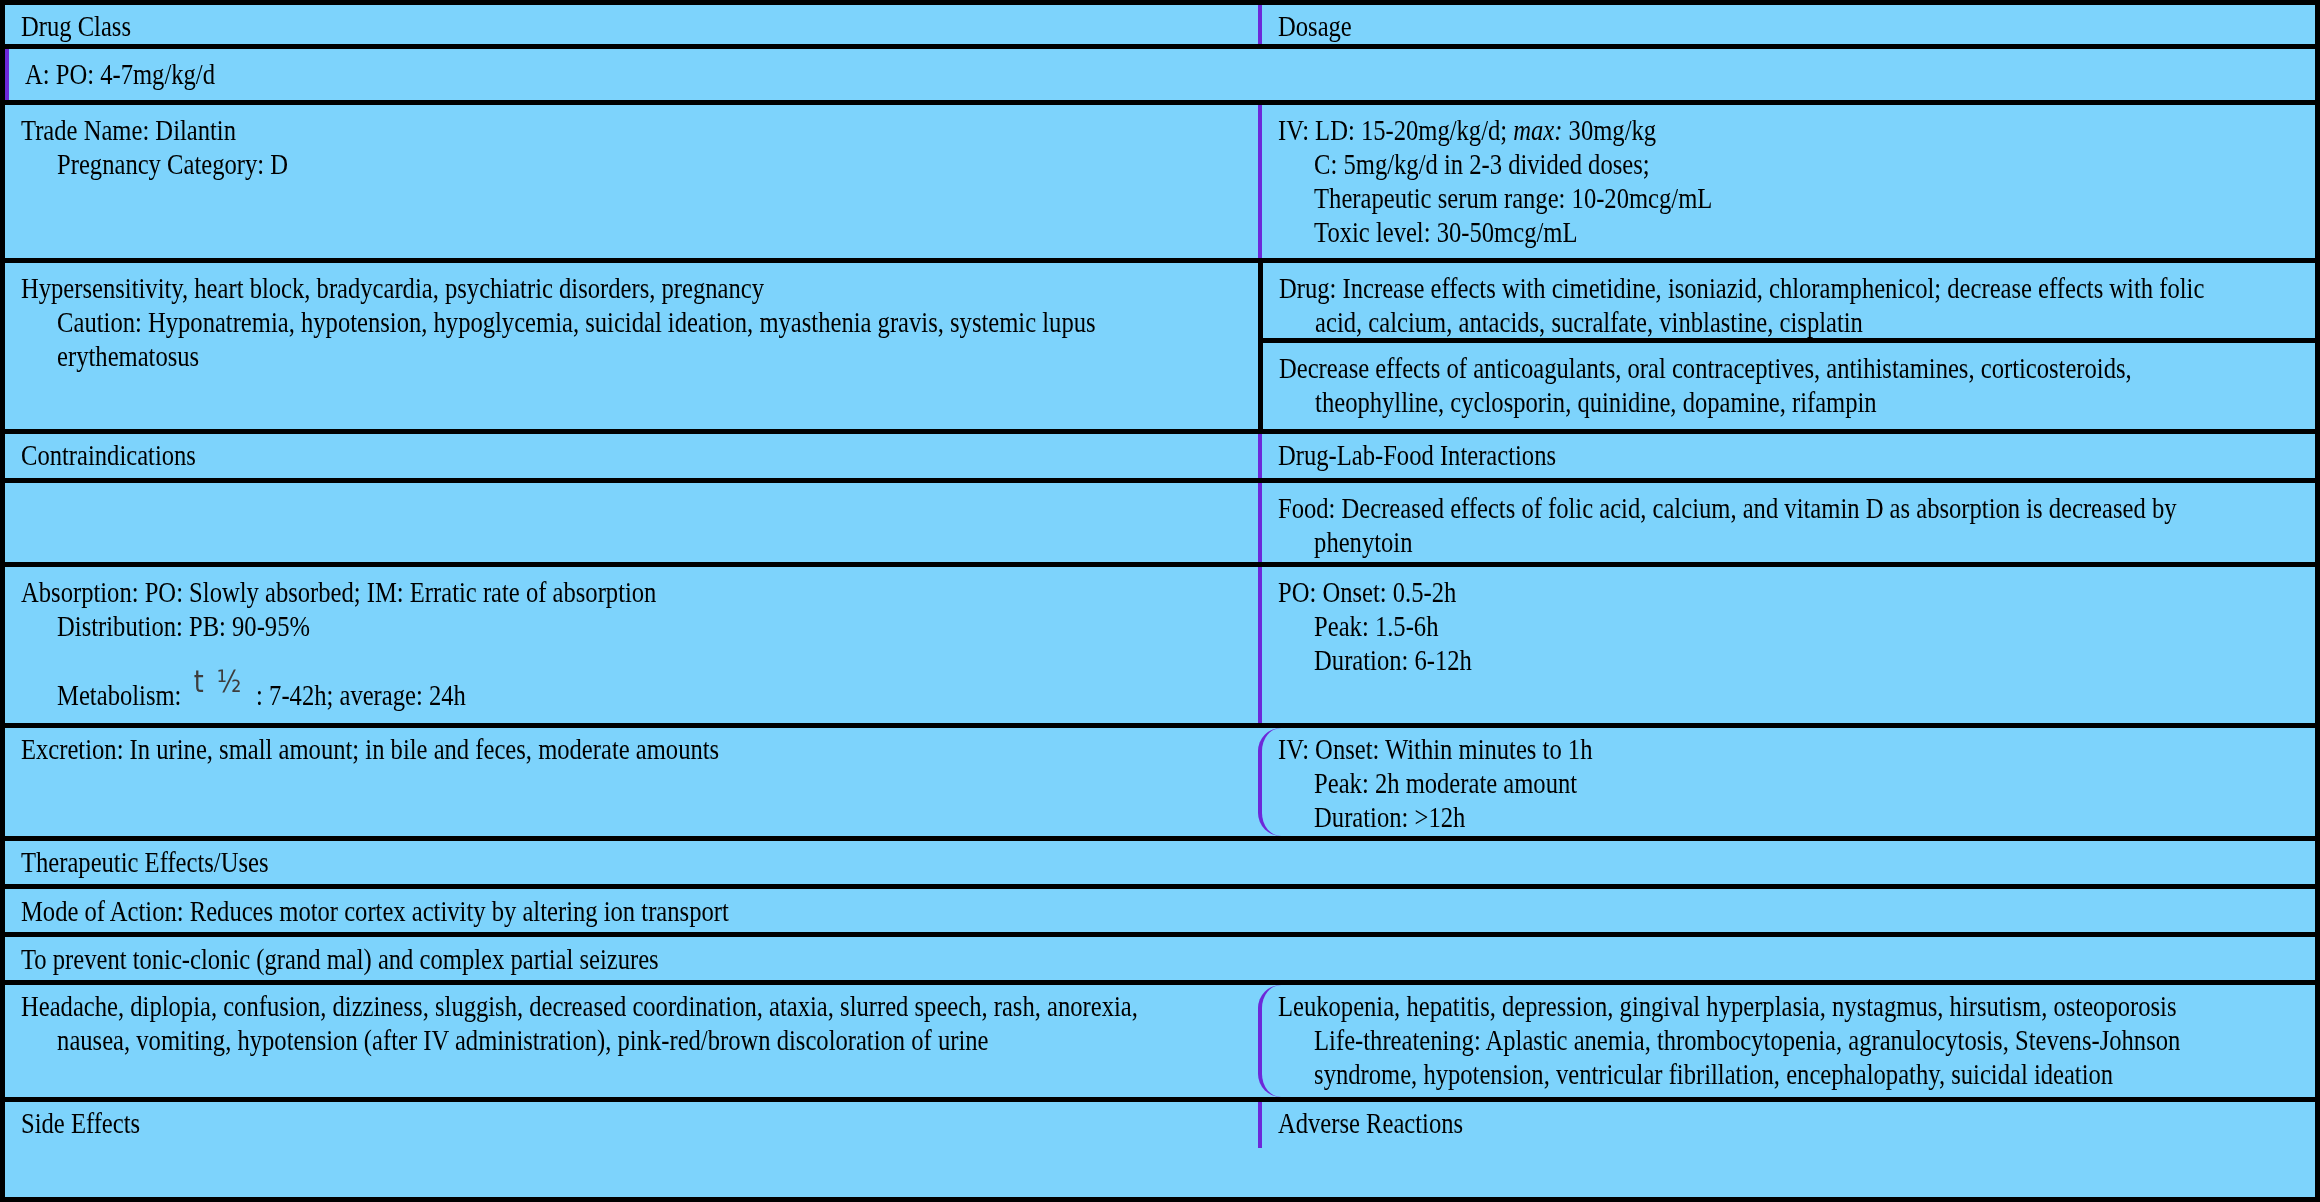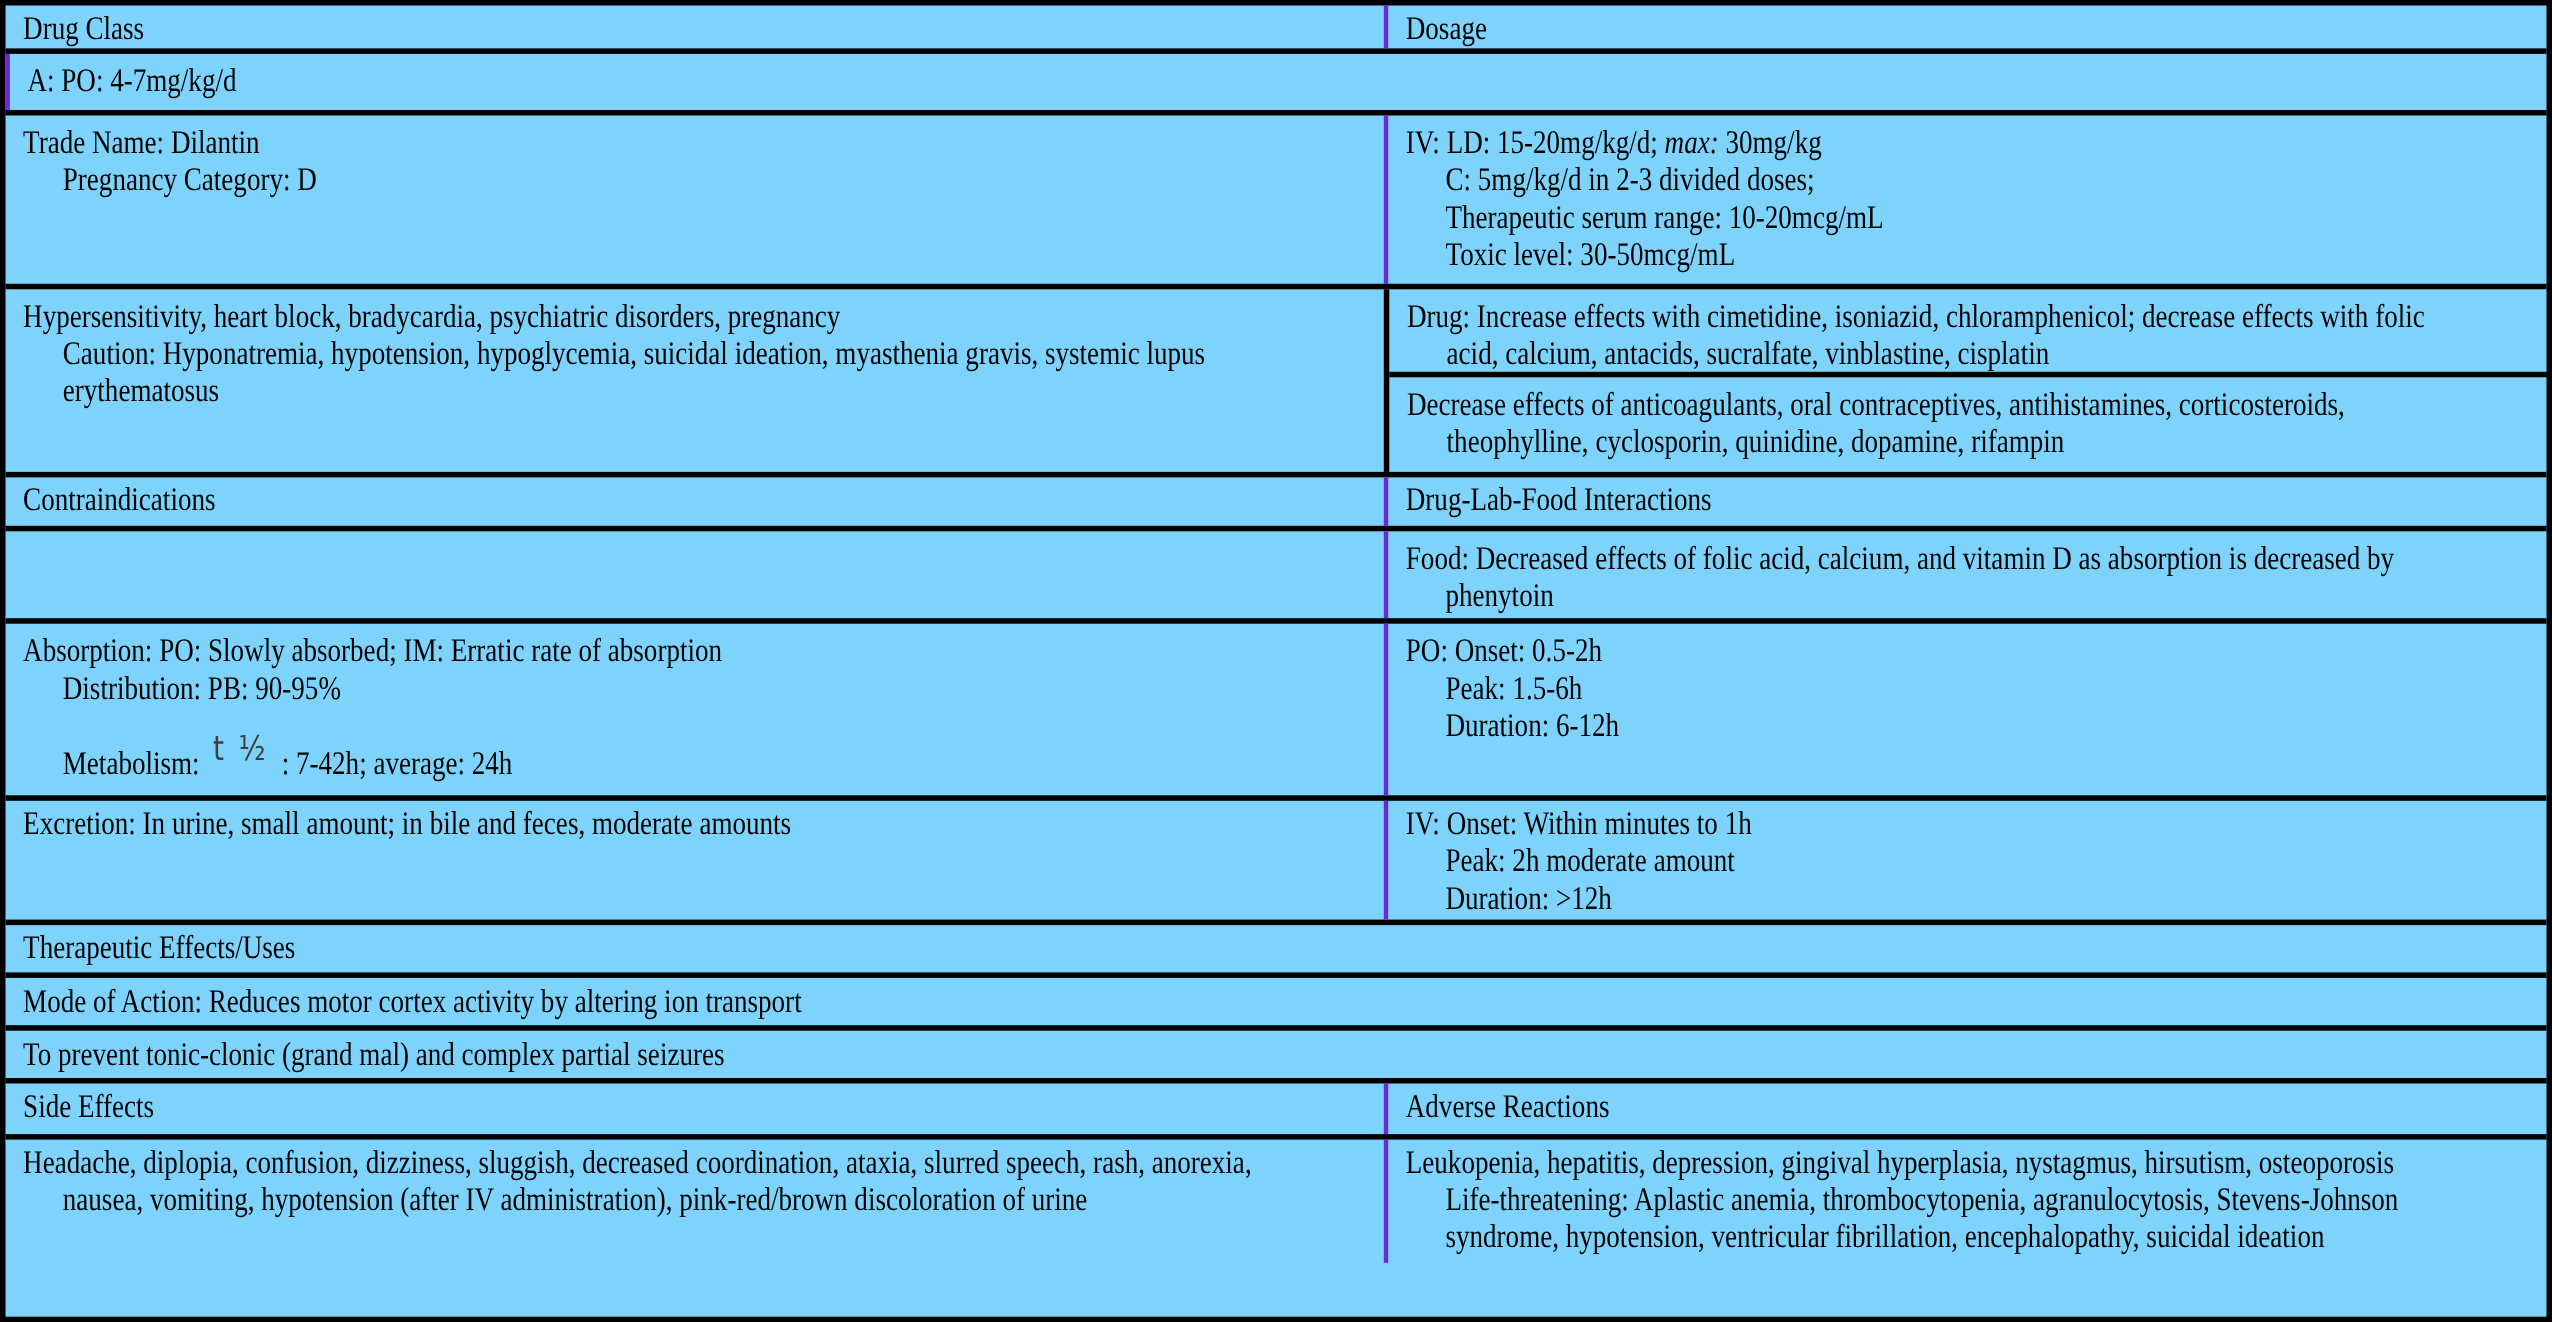--- a/index.html
+++ b/index.html
@@ -22,21 +22,21 @@
   .cell-r {
     flex: 1 1 auto; box-sizing: border-box; border-left: 4px solid #6d28d9;
     padding: 8px 8px 0 16px; overflow: hidden;
   }
   .cell-full { width: 100%; box-sizing: border-box; padding: 5px 8px 0 16px; overflow: hidden; }
   .stack-r { flex: 1 1 auto; border-left: 5px solid #000; display: flex; flex-direction: column; }
   .sub-cell { box-sizing: border-box; padding: 8px 8px 0 16px; overflow: hidden; }
   .sub-cell.first { height: 80px; border-bottom: 5px solid #000; }
   .sub-cell.second { flex: 1; }
   .hdr .cell-l, .hdr .cell-r, .hdr .cell-full { padding-top: 4px; }
-  .tight { padding-top: 4px !important; }
+  .tight { padding-top: 4px !important; border-radius: 23px; }
   .line {
     white-space: pre; line-height: 34px;
     transform: scaleX(0.82); transform-origin: 0 0;
   }
   .ind { padding-left: 44px; }
   .italic { font-style: italic; }
   .thalf {
     display: inline-block; transform: translateY(-13px);
     font-family: "DejaVu Sans", sans-serif; font-size: 31px; color: #3d3d3d;
     letter-spacing: 3px;
@@ -148,35 +148,35 @@
         <div class="line">Mode of Action: Reduces motor cortex activity by altering ion transport</div>
       </div>
     </div>
 
     <div class="row" style="height:43px">
       <div class="cell-full">
         <div class="line">To prevent tonic-clonic (grand mal) and complex partial seizures</div>
       </div>
     </div>
 
-    <div class="row hdr" style="height:46px">
-      <div class="cell-l">
-        <div class="line">Side Effects</div>
-      </div>
-      <div class="cell-r">
-        <div class="line">Adverse Reactions</div>
-      </div>
-    </div>
-
     <div class="row" style="height:112px">
       <div class="cell-l tight">
           <div class="line"><span>Headache, diplopia, confusion, dizziness, sluggish, decreased coordination, ataxia, slurred speech, rash, anorexia,</span></div>
           <div class="line ind"><span>nausea, vomiting, hypotension (after IV administration), pink-red/brown discoloration of urine</span></div>
         </div>
       <div class="cell-r tight">
           <div class="line"><span>Leukopenia, hepatitis, depression, gingival hyperplasia, nystagmus, hirsutism, osteoporosis</span></div>
           <div class="line ind"><span>Life-threatening: Aplastic anemia, thrombocytopenia, agranulocytosis, Stevens-Johnson</span></div>
           <div class="line ind"><span>syndrome, hypotension, ventricular fibrillation, encephalopathy, suicidal ideation</span></div>
         </div>
     </div>
 
+    <div class="row hdr" style="height:46px">
+      <div class="cell-l">
+        <div class="line">Side Effects</div>
+      </div>
+      <div class="cell-r">
+        <div class="line">Adverse Reactions</div>
+      </div>
+    </div>
+
   </div>
 </div>
 
 </body></html>

